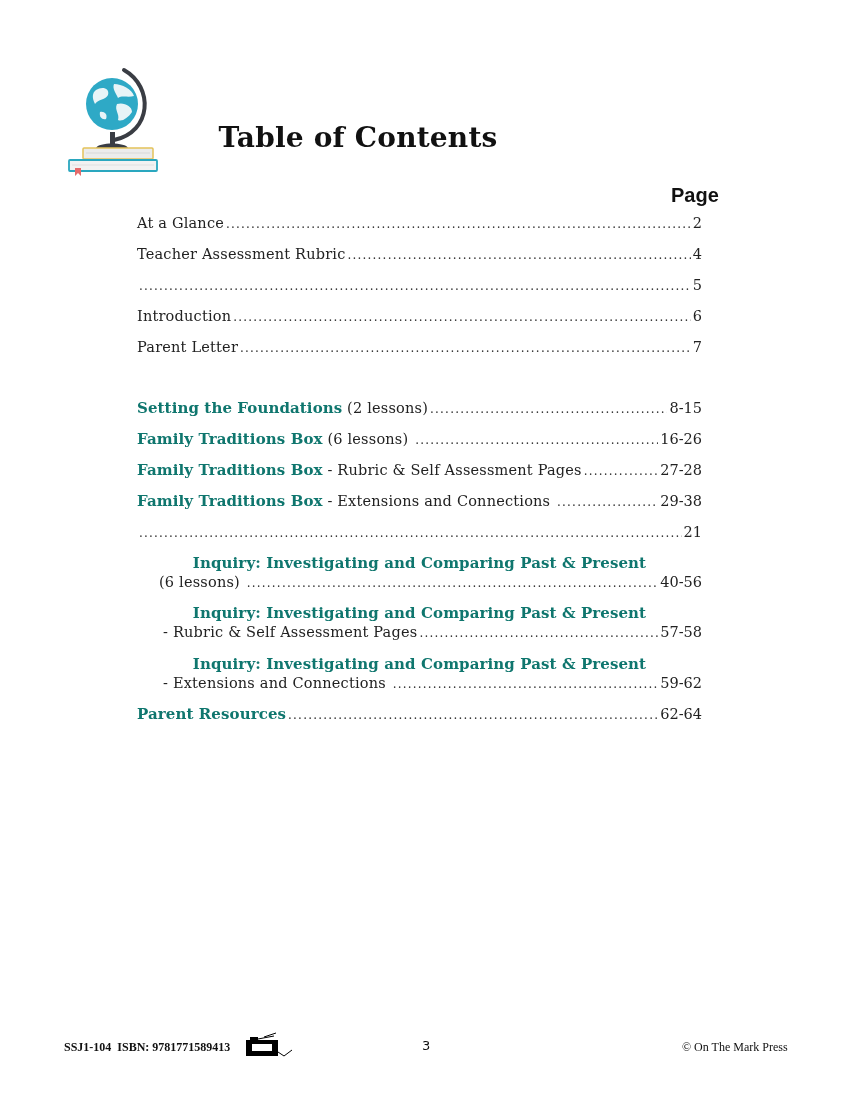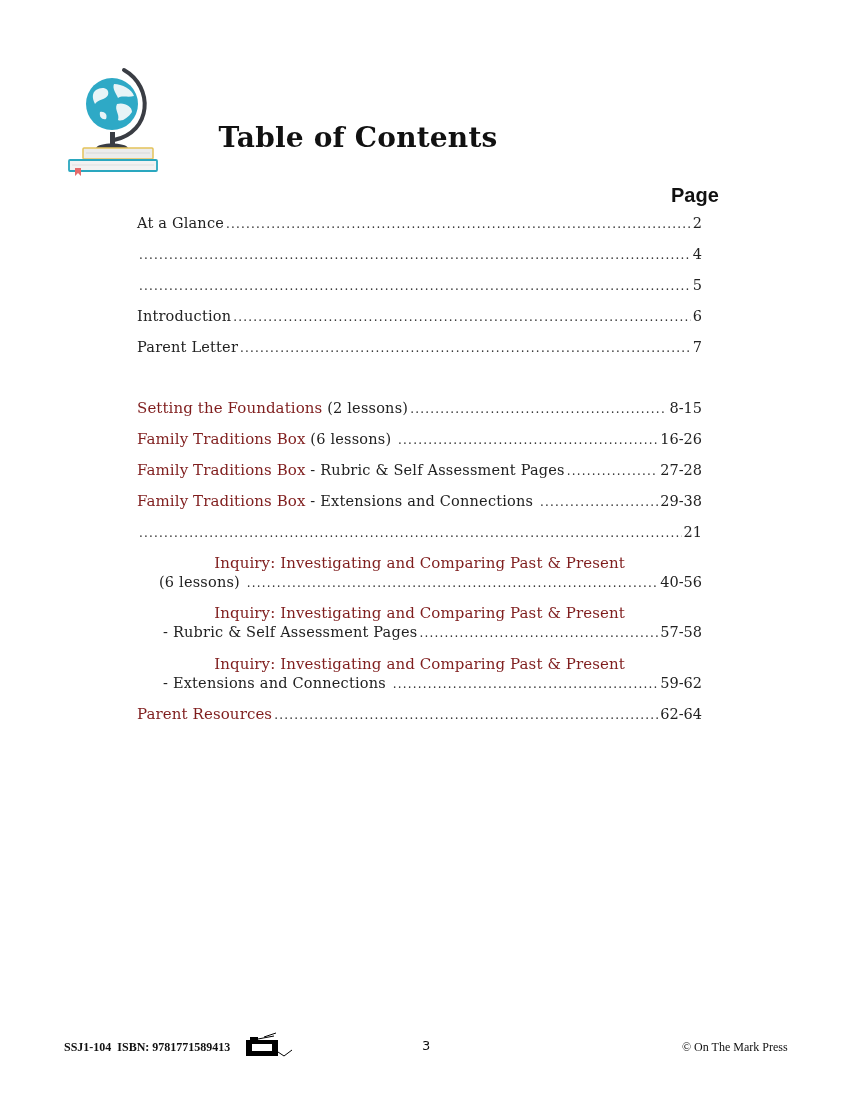--- a/index.html
+++ b/index.html
@@ -59,22 +59,22 @@
     }
     .line {
       display: flex;
       align-items: baseline;
       white-space: nowrap;
       justify-content: center;
     }
     .line.indent1 { padding-left: 22px; }
     .line.indent2 { padding-left: 26px; }
     .b {
-      font-weight: normal;
-      color: #7f1d1d;
+      font-weight: bold;
+      color: #0f766e;
       letter-spacing: 0.1px;
     }
     .r {
       font-weight: normal;
       font-family: "DejaVu Serif", serif;
       font-size: 14.5px;
       letter-spacing: 0.2px;
     }
     .dots {
       flex: 1;
@@ -155,20 +155,21 @@
 
   <div class="entry" style="top:214px">
     <div class="line">
       <span class="r">At a Glance</span>
       <span class="dots"></span>
       <span class="pg">2</span>
     </div>
   </div>
   <div class="entry" style="top:245px">
     <div class="line">
+      <span class="r">Teacher Assessment Rubric</span>
       <span class="dots"></span>
       <span class="pg">4</span>
     </div>
   </div>
   <div class="entry" style="top:276px">
     <div class="line">
       <span class="dots"></span>
       <span class="pg">5</span>
     </div>
   </div>

